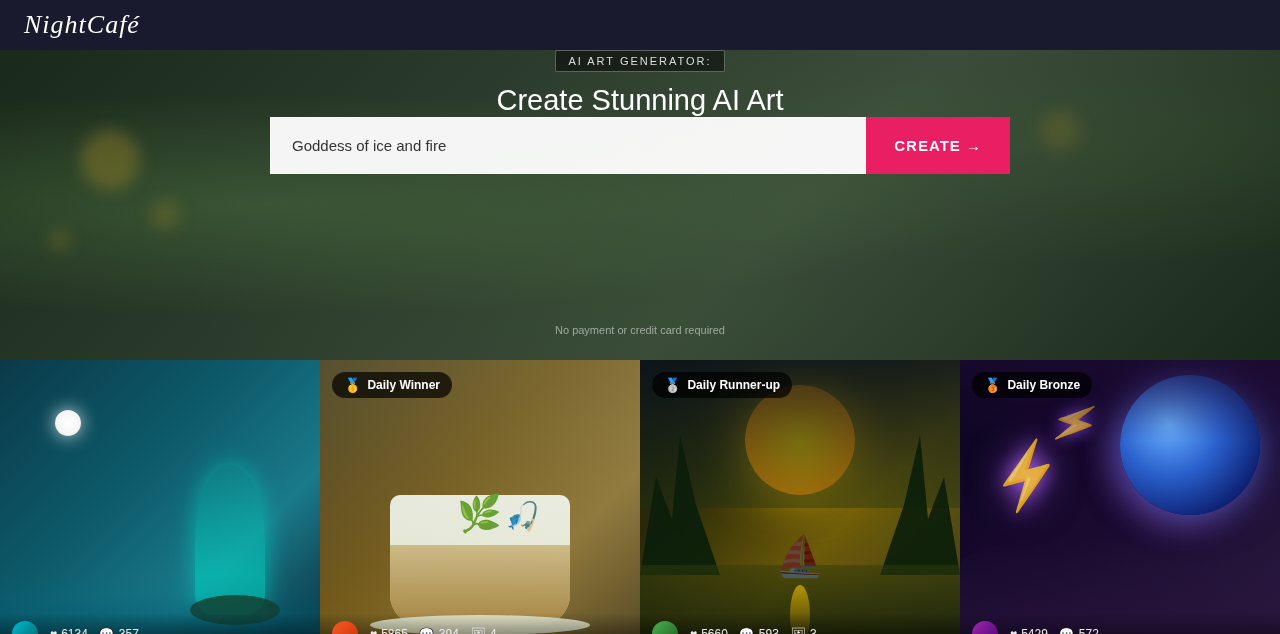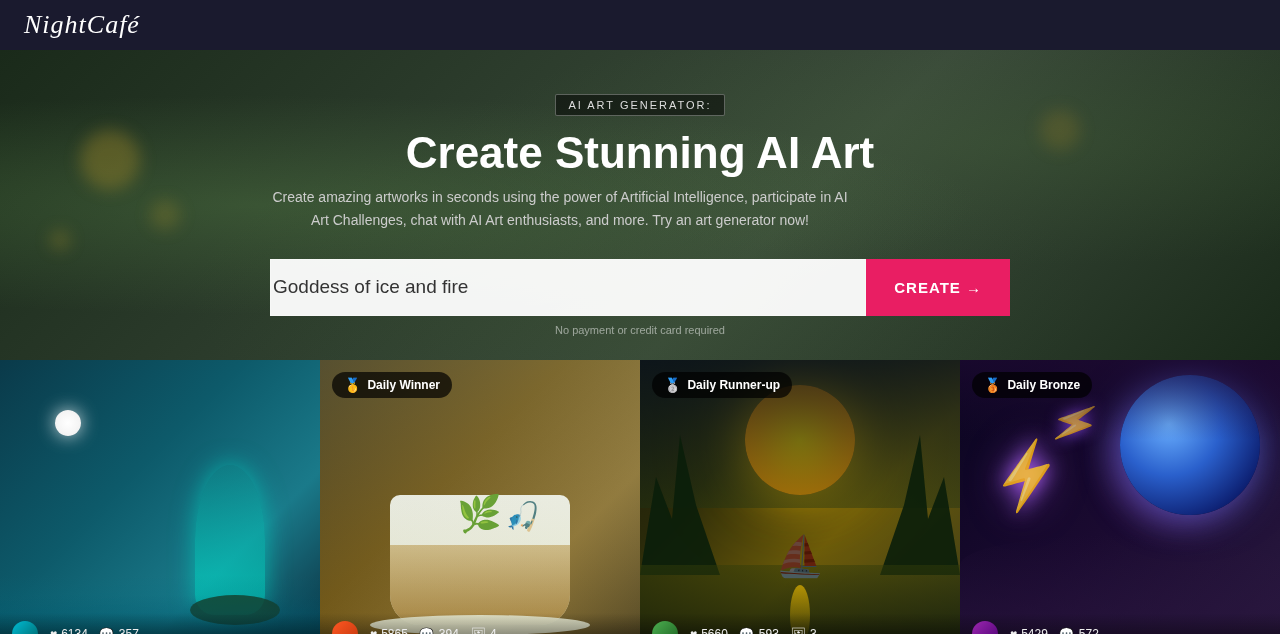--- a/index.html
+++ b/index.html
@@ -27,44 +27,44 @@
       width: 32px; height: 32px; border-radius: 50%; background: #555;
       display: flex; align-items: center; justify-content: center; cursor: pointer;
     }
 
     
     .hero {
       margin-top: 50px;
       position: relative; width: 1280px; height: 310px;
       background: linear-gradient(135deg, #1a2a1a 0%, #2a3a2a 30%, #3a4a3a 60%, #1a2a1a 100%);
       overflow: hidden; display: flex; flex-direction: column;
-      align-items: center; justify-content: center;
+      align-items: center; justify-content: flex-start;
     }
     .hero-bg {
       position: absolute; inset: 0;
       background:
         radial-gradient(ellipse at 20% 50%, rgba(100,150,80,0.3) 0%, transparent 50%),
         radial-gradient(ellipse at 80% 30%, rgba(80,120,60,0.2) 0%, transparent 40%),
         radial-gradient(ellipse at 50% 80%, rgba(60,100,40,0.15) 0%, transparent 50%);
     }
     .hero-content { position: relative; z-index: 2; text-align: center; }
     .hero-badge {
       display: inline-block; background: rgba(0,0,0,0.5);
       border: 1px solid rgba(255,255,255,0.3);
       padding: 4px 12px; font-size: 11px; letter-spacing: 2px;
       color: #ddd; margin-bottom: 12px; border-radius: 2px;
     }
-    .hero-title { font-size: 44px; font-weight: 700; color: #fff; margin-bottom: 8px; }
+    .hero-title { font-size: 29px; font-weight: 400; color: #fff; margin-bottom: 0; }
     .hero-subtitle {
       font-size: 14px; color: #ccc; max-width: 580px;
       line-height: 1.6; margin-bottom: 28px; text-align: center;
     }
     .hero-form { display: flex; gap: 0; width: 740px; }
     .hero-input {
-      flex: 1; padding: 14px 2px; font-size: 19px;
+      flex: 1; padding: 14px 21px; font-size: 15px;
       background: rgba(255,255,255,0.95); color: #333;
       border: 1px solid rgba(255,255,255,0.3); outline: none;
     }
     .hero-create-btn {
       background: #e91e63; color: #fff; border: none;
       padding: 20px 28px; font-size: 15px; font-weight: 700;
       cursor: pointer; letter-spacing: 1px; white-space: nowrap;
     }
     .hero-note { position: absolute; bottom: 24px; font-size: 11px; color: rgba(255,255,255,0.5); }
 
@@ -120,21 +120,20 @@
   <div class="hero-bg"></div>
 
   <div class="bokeh" style="width:60px;height:60px;left:80px;top:80px;background:rgba(200,160,40,0.3)"></div>
   <div class="bokeh" style="width:30px;height:30px;left:150px;top:150px;background:rgba(200,160,40,0.2)"></div>
   <div class="bokeh" style="width:20px;height:20px;left:50px;top:180px;background:rgba(200,160,40,0.25)"></div>
   <div class="bokeh" style="width:40px;height:40px;right:200px;top:60px;background:rgba(180,140,30,0.2)"></div>
 
   <div class="hero-content">
     <div class="hero-badge">AI ART GENERATOR:</div>
     <h1 class="hero-title">Create Stunning AI Art</h1>
-    <p class="hero-subtitle">Create amazing artworks in seconds using the power of Artificial Intelligence, participate in AI Art Challenges, chat with AI Art enthusiasts, and more. Try an art generator now!</p>
     <div class="hero-form">
       <input class="hero-input" type="text" placeholder="Goddess of ice and fire" value="Goddess of ice and fire" style="">
       <button class="hero-create-btn">CREATE →</button>
     </div>
   </div>
   <span class="hero-note">No payment or credit card required</span>
 </section>
 
 <div class="gallery">
 

